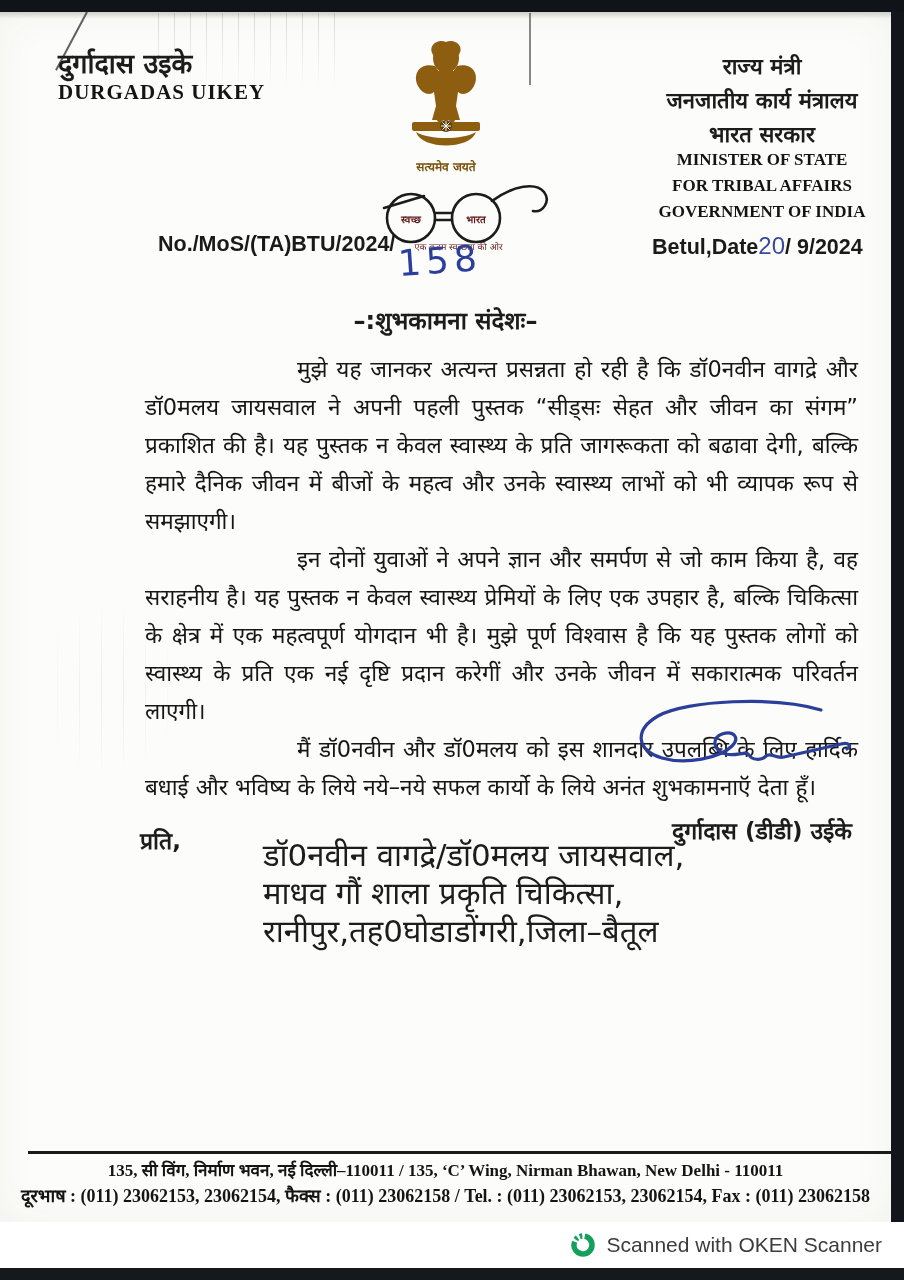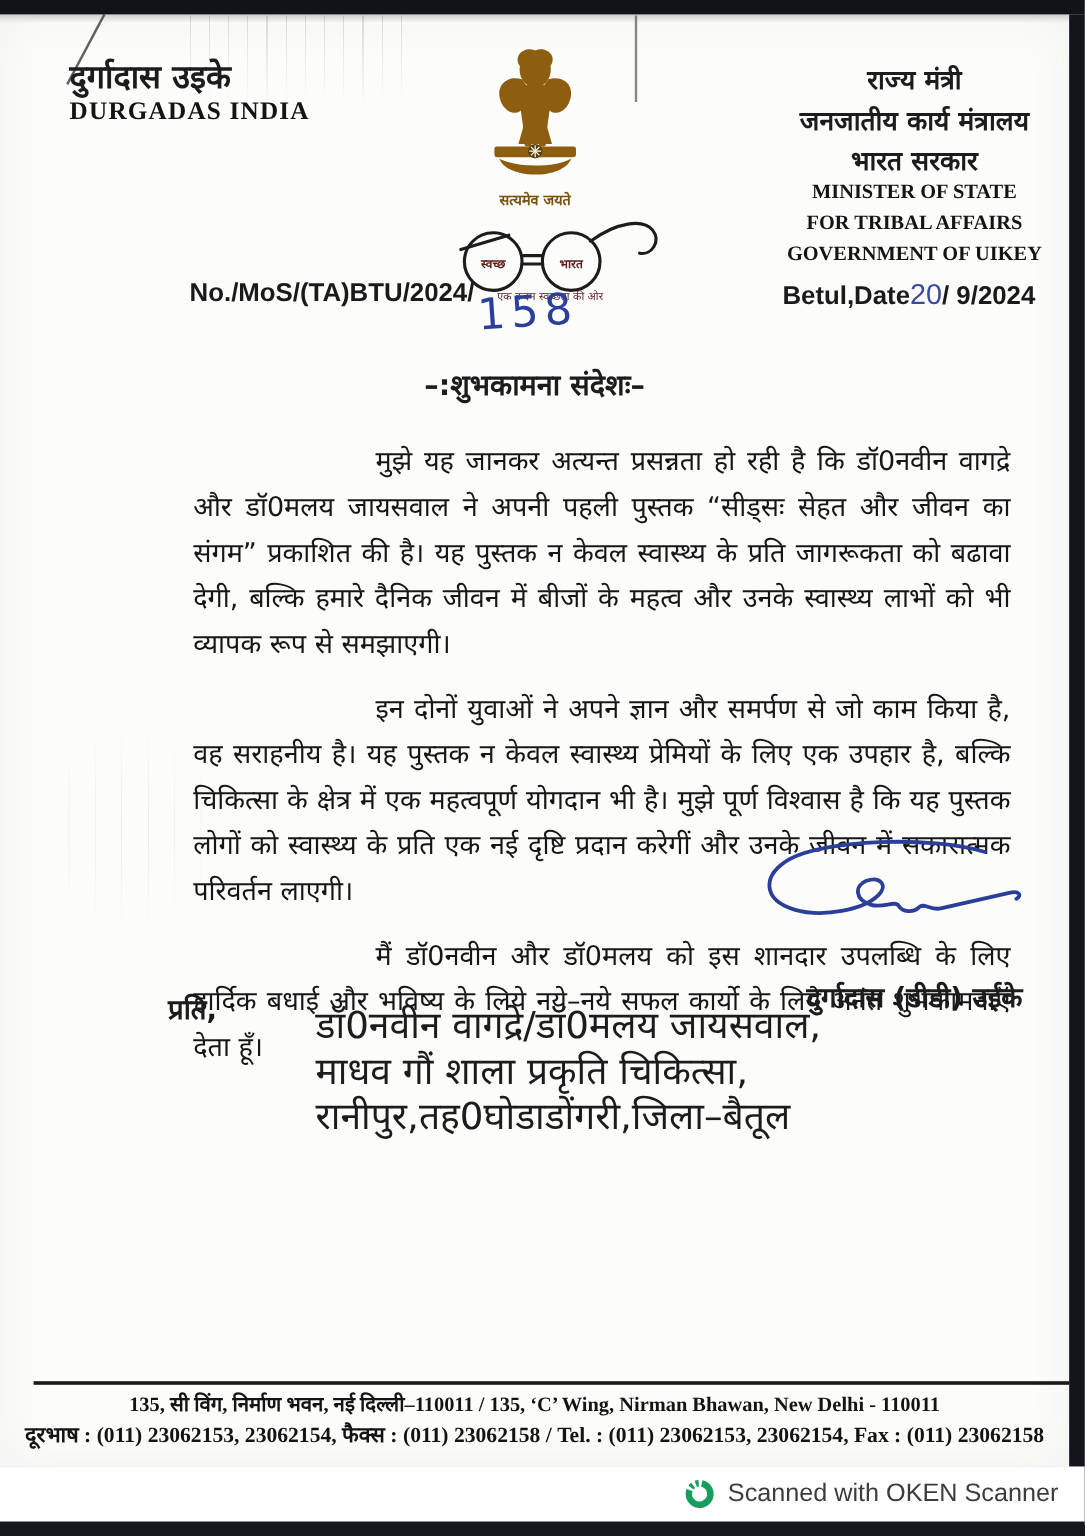--- a/index.html
+++ b/index.html
@@ -36,21 +36,21 @@
   #ref-number{left:158px;top:232px;}
   #ref-hw{left:398px;top:240px;font-size:36px;color:#2b3f9a;font-weight:400;
           letter-spacing:5px;transform:rotate(-4deg);}
   #place-date{left:652px;top:232px;text-align:right;}
   .hw-ink{color:#3a4a9c;font-weight:400;font-size:24px;}
   
   #letter-title{left:0;top:303px;width:891px;text-align:center;
                 font-size:24px;font-weight:600;}
   #body-text{left:145px;top:350px;width:713px;font-size:22.5px;line-height:38px;
              text-align:justify;color:#161616;}
-  #body-text p{margin:16px;text-indent:152px;}
+  #body-text p{margin:0;text-indent:152px;}
   
   #signatory-name{left:596px;top:814px;width:256px;text-align:right;
                   font-size:23px;font-weight:600;}
   
   #addressee-label{left:140px;top:824px;font-size:23px;font-weight:600;}
   #addressee-lines{left:263px;top:836px;font-size:31px;line-height:38px;font-weight:500;}
   
   #footer-rule{left:28px;top:1151px;width:863px;height:3px;background:#1a1a1a;}
   .footer-line{left:0;width:891px;text-align:center;font-weight:700;color:#141414;font-family:Liberation Serif, serif;}
   #footer-line1{top:1158px;font-size:17px;}
@@ -74,21 +74,21 @@
 
   <div class="abs" id="paper"></div>
   <div class="abs" id="scan-shadow"></div>
 
   <div class="abs artifact" id="streaks-top"></div>
   <div class="abs artifact" id="streaks-mid"></div>
   <div class="abs artifact" id="pen-line"></div>
   <div class="abs artifact" id="vert-line"></div>
 
   <div class="abs hi" id="sender-hi">दुर्गादास उइके</div>
-  <div class="abs en-serif" id="sender-en">DURGADAS INDIA</div>
+  <div class="abs en-serif" id="sender-en">DURGADAS UIKEY</div>
 
   <svg class="abs" style="left:396px;top:36px;" width="100" height="122" viewBox="0 0 100 122">
     <g fill="#8d5e10">
       <ellipse cx="50" cy="22" rx="13" ry="15"></ellipse>
       <path d="M38,20 C30,10 42,2 50,6 C58,2 70,10 62,20 C58,14 42,14 38,20 Z"></path>
       <path d="M39,30 C24,26 16,38 22,50 C26,58 34,60 38,56 L40,70 L36,84 L46,84 L46,40 Z"></path>
       <path d="M61,30 C76,26 84,38 78,50 C74,58 66,60 62,56 L60,70 L64,84 L54,84 L54,40 Z"></path>
       <rect x="40" y="34" width="20" height="50" rx="6"></rect>
       <rect x="41" y="62" width="6" height="24" rx="2"></rect>
       <rect x="53" y="62" width="6" height="24" rx="2"></rect>
@@ -117,21 +117,21 @@
     <text x="31" y="40" text-anchor="middle" font-size="10" font-weight="bold" fill="#5e1b1b">स्वच्छ</text>
     <text x="96" y="40" text-anchor="middle" font-size="10" font-weight="bold" fill="#5e1b1b">भारत</text>
   </svg>
   <div class="abs hi" id="swachh-tagline">एक कदम स्वच्छता की ओर</div>
 
   <div class="abs hi office-hi" style="top:50px;">राज्य मंत्री</div>
   <div class="abs hi office-hi" style="top:84px;">जनजातीय कार्य मंत्रालय</div>
   <div class="abs hi office-hi" style="top:118px;">भारत सरकार</div>
   <div class="abs en-serif office-en" style="top:150px;">MINISTER OF STATE</div>
   <div class="abs en-serif office-en" style="top:176px;">FOR TRIBAL AFFAIRS</div>
-  <div class="abs en-serif office-en" style="top:202px;">GOVERNMENT OF UIKEY</div>
+  <div class="abs en-serif office-en" style="top:202px;">GOVERNMENT OF INDIA</div>
 
   <div class="abs printed" id="ref-number">No./MoS/(TA)BTU/2024/</div>
   <div class="abs" id="ref-hw">158</div>
   <div class="abs printed" id="place-date">
     <span>Betul,Date</span><span class="hw-ink">20</span><span>/ 9/2024</span>
   </div>
 
   <div class="abs hi" id="letter-title">–:शुभकामना संदेशः–</div>
 
   <div class="abs hi" id="body-text">

